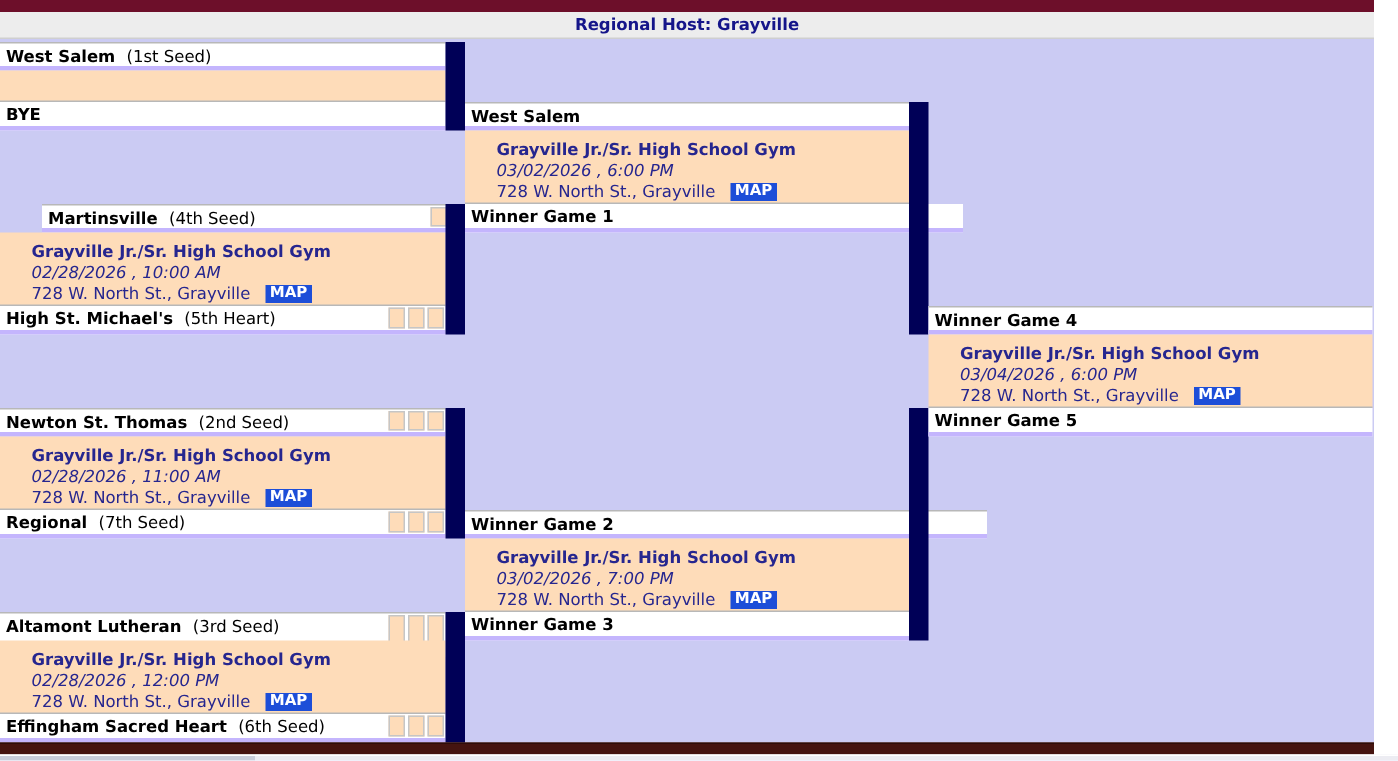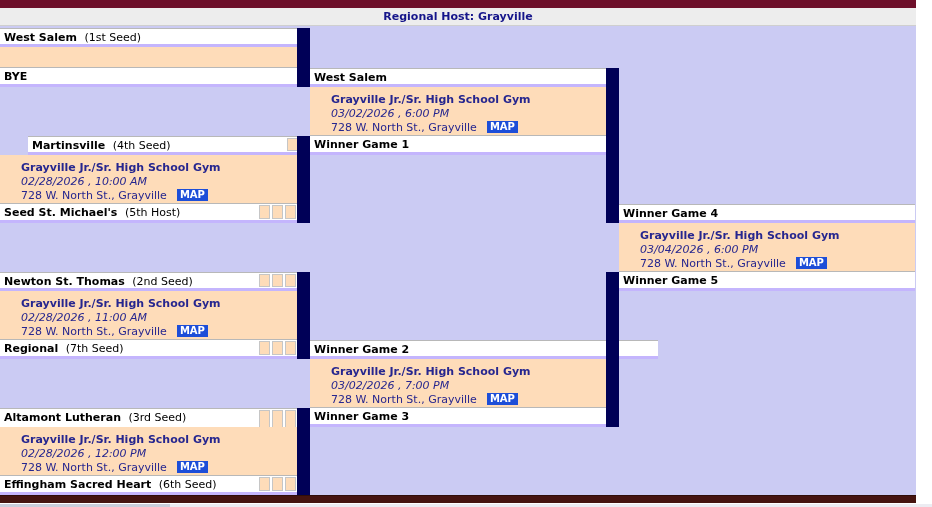--- a/index.html
+++ b/index.html
@@ -85,22 +85,22 @@
       <span class="cell"></span>
       <span class="cell"></span>
     </span>
   </div>
   <div class="abs gbox" style="left:0;top:155px;width:297px;height:49px;">
     <div class="gvenue">Grayville Jr./Sr. High School Gym</div>
     <div class="gdate">02/28/2026 , 10:00 AM</div>
     <div class="gaddr"><span>728 W. North St., Grayville</span><a class="map">MAP</a></div>
   </div>
   <div class="abs trow nt" style="left:0;top:204px;width:297px;height:19px;">
-    <span class="tname">Seed St. Michael's</span>
-    <span class="tseed">(5th Host)</span>
+    <span class="tname">High St. Michael's</span>
+    <span class="tseed">(5th Heart)</span>
     <span class="cells">
       <span class="cell"></span>
       <span class="cell"></span>
       <span class="cell"></span>
     </span>
   </div>
 
   <div class="abs trow" style="left:0;top:272px;width:297px;height:19px;">
     <span class="tname">Newton St. Thomas</span>
     <span class="tseed">(2nd Seed)</span>
@@ -155,21 +155,21 @@
   <div class="abs bar" style="left:297px;top:408px;width:13px;height:87px;"></div>
 
   <div class="abs trow" style="left:310px;top:68px;width:296px;height:19px;">
     <span class="tname">West Salem</span>
   </div>
   <div class="abs gbox" style="left:310px;top:87px;width:296px;height:49px;">
     <div class="gvenue">Grayville Jr./Sr. High School Gym</div>
     <div class="gdate">03/02/2026 , 6:00 PM</div>
     <div class="gaddr"><span>728 W. North St., Grayville</span><a class="map">MAP</a></div>
   </div>
-  <div class="abs trow nt" style="left:310px;top:136px;width:296px;height:19px;">
+  <div class="abs trow nt" style="left:310px;top:136px;width:332px;height:19px;">
     <span class="tname">Winner Game 1</span>
   </div>
 
   <div class="abs trow" style="left:310px;top:340px;width:348px;height:19px;">
     <span class="tname">Winner Game 2</span>
   </div>
   <div class="abs gbox" style="left:310px;top:359px;width:296px;height:49px;">
     <div class="gvenue">Grayville Jr./Sr. High School Gym</div>
     <div class="gdate">03/02/2026 , 7:00 PM</div>
     <div class="gaddr"><span>728 W. North St., Grayville</span><a class="map">MAP</a></div>

